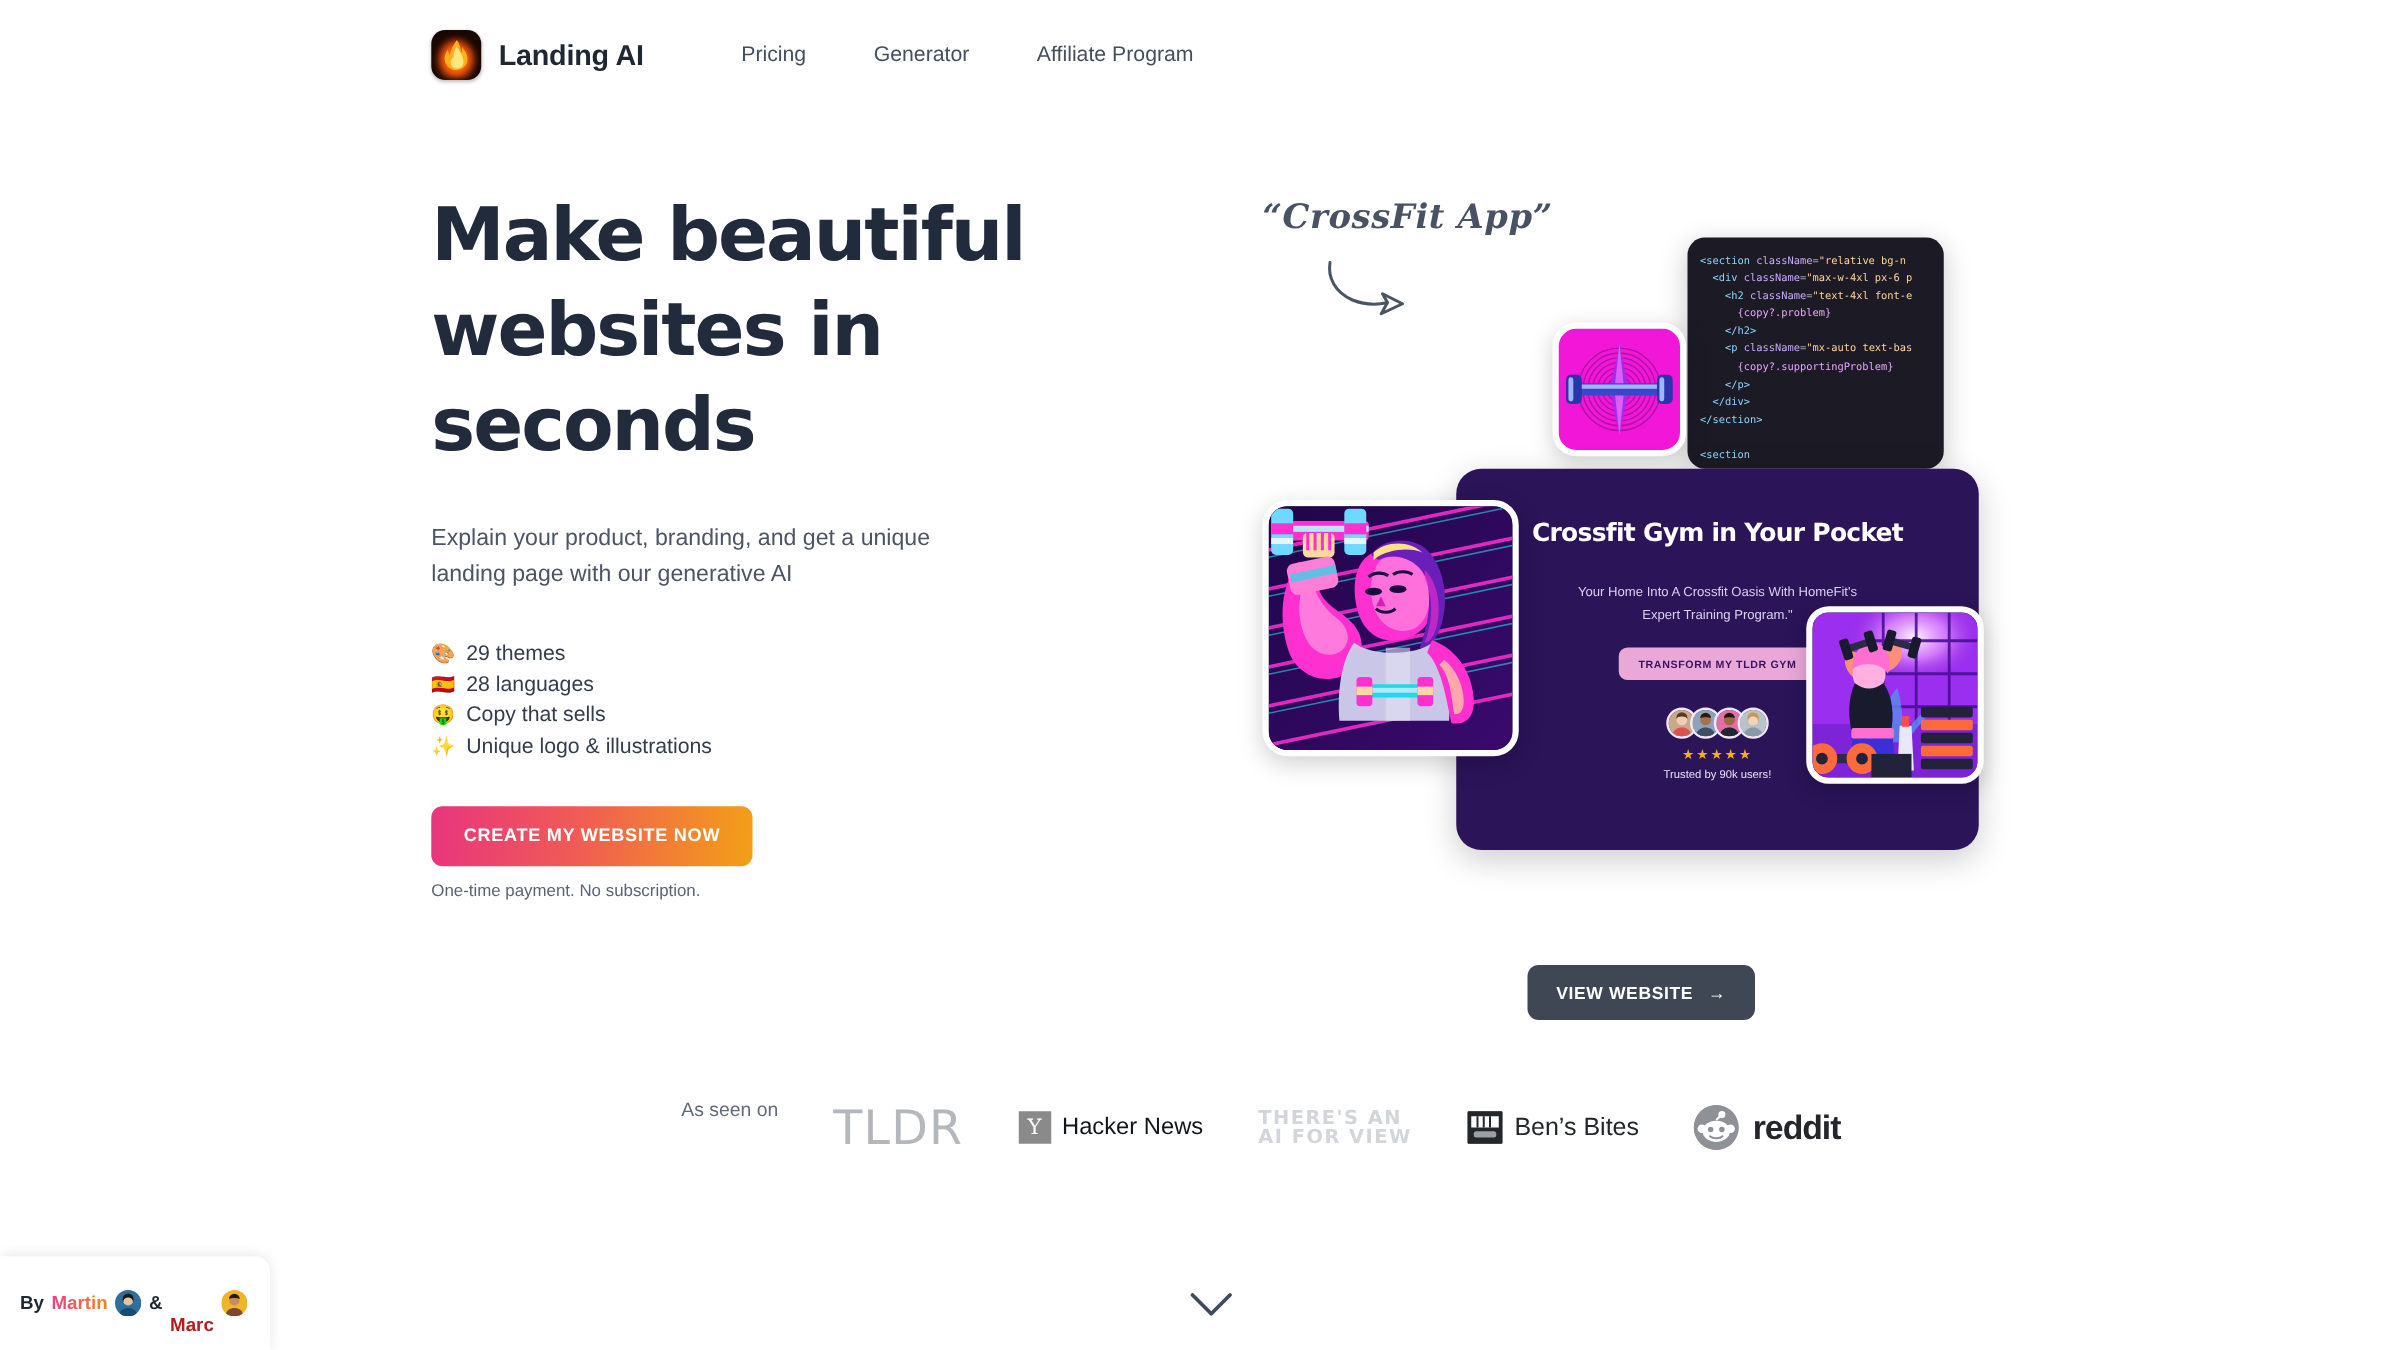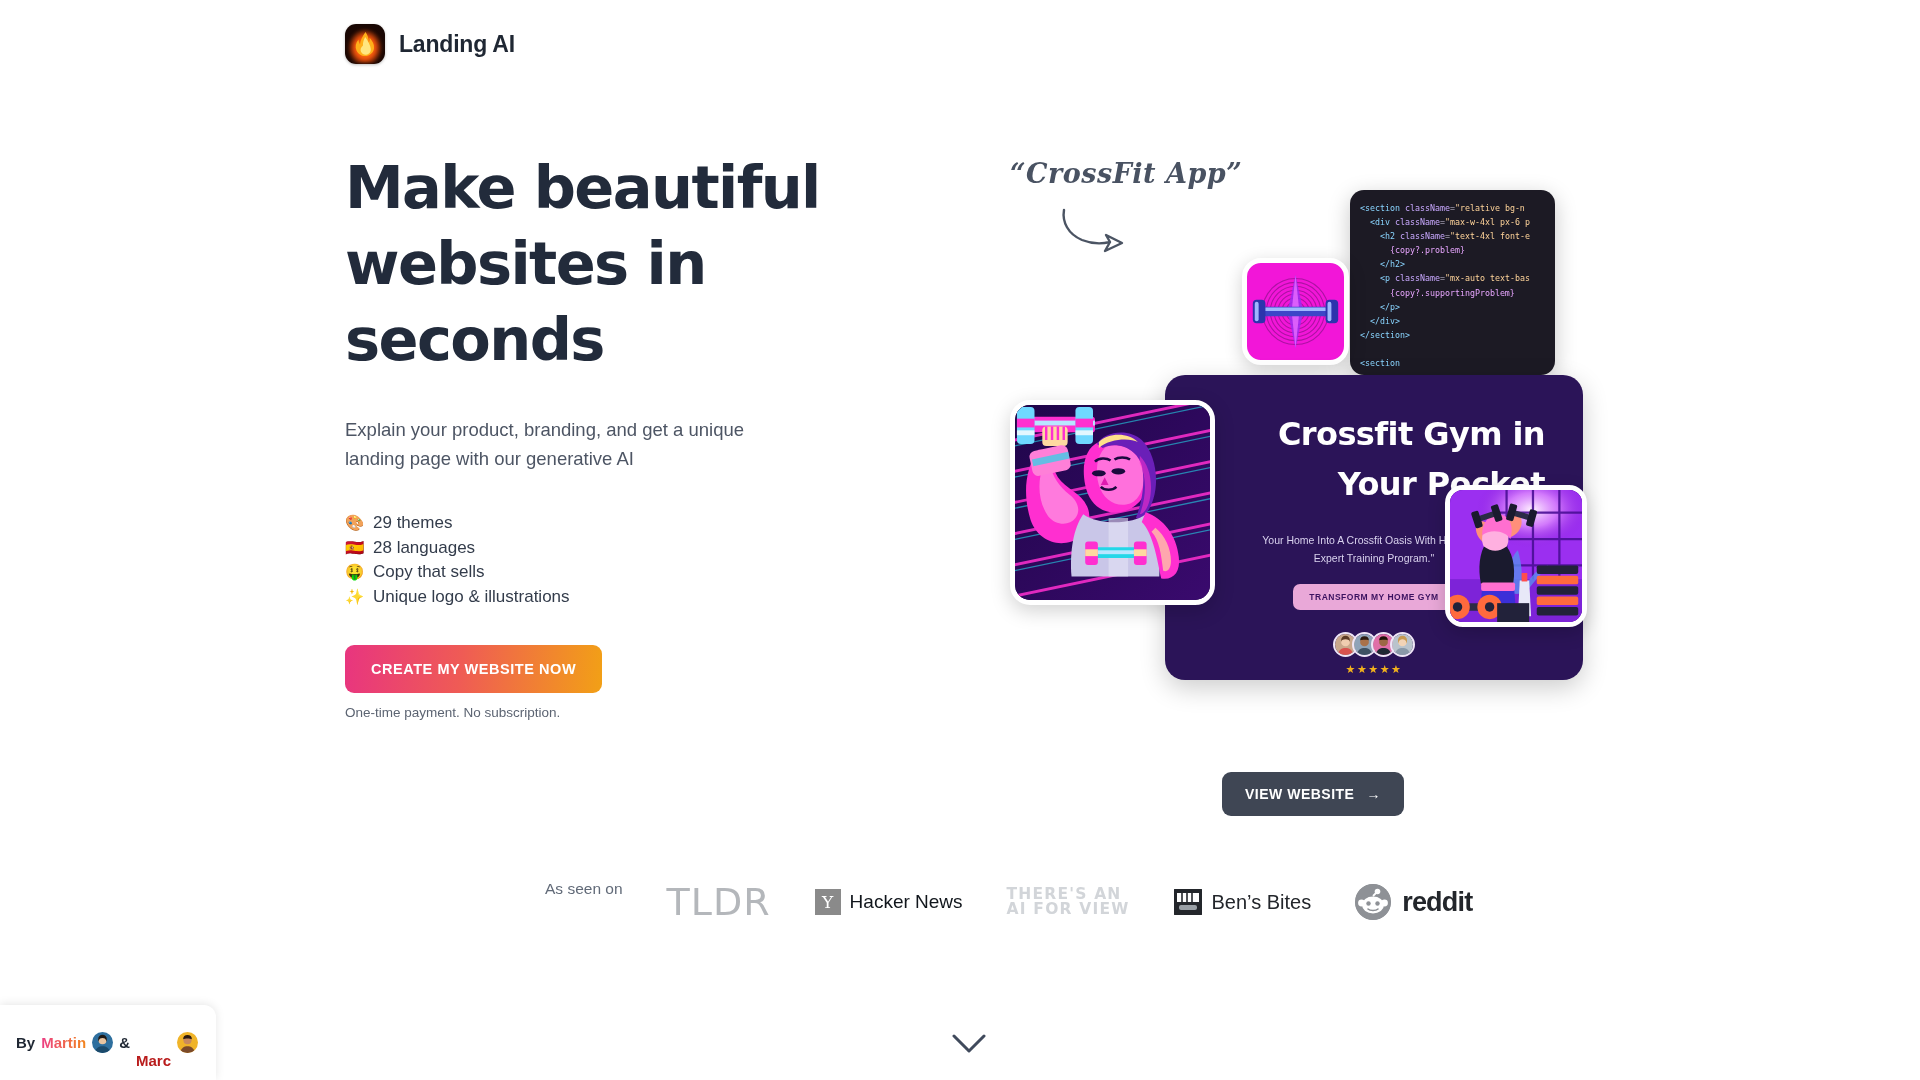--- a/index.html
+++ b/index.html
@@ -111,24 +111,23 @@
   }
 
   
   .lp-card {
     left: 155px; top: 195px; width: 418px; height: 305px;
     background: #2b1458; border-radius: 20px;
     box-shadow: 0 8px 26px rgba(0,0,0,.20);
     padding-top: 34px; text-align: center;
   }
   .lp-title {
-    font-size: 32px; line-height: 50px; font-weight: 800; color: #fff;
+    font-size: 20px; line-height: 34px; font-weight: 800; color: #fff;
     letter-spacing: -.6px; padding: 0 38px;
     font-family: "DejaVu Sans", sans-serif;
-    text-align: right;
   }
   .lp-sub {
     margin-top: 23px; font-size: 10.5px; line-height: 17.5px; color: #d9d2ee;
     padding: 0 96px;
   }
   .lp-btn {
     margin-top: 17px; display: inline-flex; align-items: center; justify-content: center;
     height: 26px; padding: 0 16px; border-radius: 7px; border: none;
     background: #e9a8d8; color: #3b1260; font-size: 8.5px; font-weight: 700;
     letter-spacing: .5px; cursor: pointer;
@@ -223,20 +222,25 @@
   <div class="nav">
     <div class="brand">
       <div class="logo-mark">
         <div class="flame-glow"></div>
         <svg width="40" height="40" viewBox="0 0 40 40">
           <path d="M20.5 8 C17 13 15.5 16 15 20.5 C14 18.5 13.5 17 13.5 15.5 C10.5 19 10 23 11.5 26.5 C13 30 16.5 32 20 32 C24.5 32 28.5 28.8 29 24.2 C29.4 20.2 27.4 17 24.6 13.8 C24.8 16 24.4 17.6 23.6 18.8 C23.8 14.8 22.8 11 20.5 8 Z" fill="#ffb01a"></path>
           <path d="M20.2 13 C18.6 16 17.8 18.6 18 21.4 C15.8 23.4 15 25.6 16 27.8 C17 30 19 31 21 30.8 C24 30.5 26 28 25.8 25 C25.6 21.4 23 17 20.2 13 Z" fill="#ffe680"></path>
         </svg>
       </div>
       <div class="brand-name">Landing AI</div>
+    </div>
+    <div class="nav-links">
+      <div class="nav-link">Pricing</div>
+      <div class="nav-link">Generator</div>
+      <div class="nav-link">Affiliate Program</div>
     </div>
   </div>
 
   <div class="hero-left">
     <h1 class="headline">Make beautiful websites in seconds</h1>
     <p class="subhead">Explain your product, branding, and get a unique landing page with our generative AI</p>
 
     <div class="features">
       <div class="feature-row">
         <span class="feature-emoji">🎨</span>
@@ -305,21 +309,21 @@
         <rect x="6" y="38" width="13" height="24" rx="4" fill="#2c34ad"></rect>
         <rect x="8" y="40" width="4" height="20" rx="2" fill="#9fb6ff"></rect>
         <rect x="81" y="38" width="13" height="24" rx="4" fill="#2c34ad"></rect>
         <rect x="83" y="40" width="4" height="20" rx="2" fill="#9fb6ff"></rect>
       </svg>
     </div>
 
     <div class="card lp-card">
       <div class="lp-title">Crossfit Gym in Your Pocket</div>
       <div class="lp-sub">Your Home Into A Crossfit Oasis With HomeFit's Expert Training Program."</div>
-      <button class="lp-btn">TRANSFORM MY HOME GYM</button>
+      <button class="lp-btn">TRANSFORM MY TLDR GYM</button>
       <div class="lp-avatars">
         <div class="av">
           <svg width="21" height="21" viewBox="0 0 24 24">
               <rect width="24" height="24" fill="#c9a88c"></rect>
               <circle cx="12" cy="9" r="5" fill="#f0cdb0"></circle>
               <path d="M12 2a5 5 0 0 0-5 5v2c0-2 2-3 5-3s5 1 5 3V7a5 5 0 0 0-5-5z" fill="#5b3a24"></path>
               <path d="M3 24c1-6 5-8 9-8s8 2 9 8z" fill="#d9534f"></path>
             </svg>
         </div>
         <div class="av">

